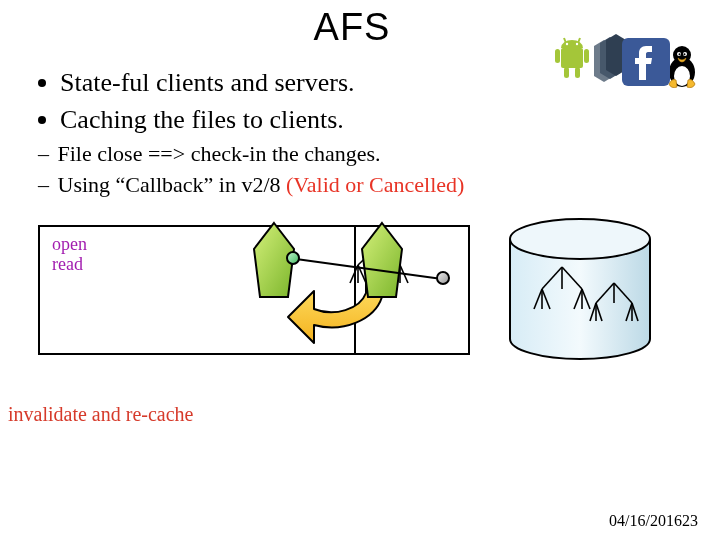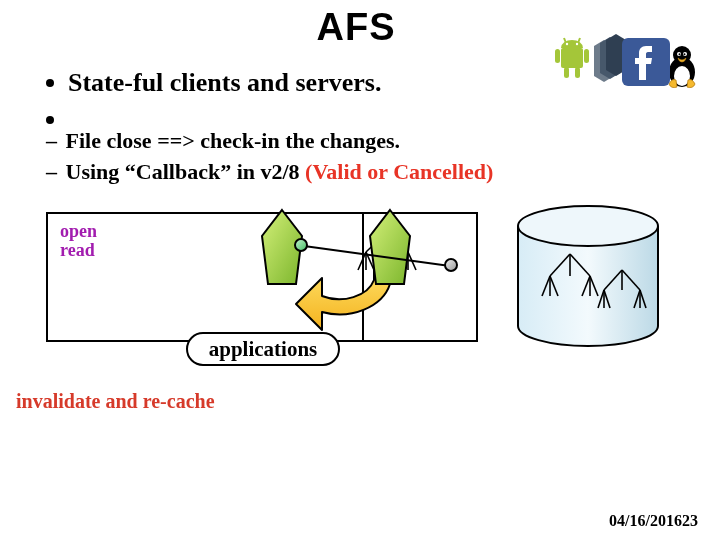--- a/index.html
+++ b/index.html
@@ -1,17 +1,17 @@
 <!DOCTYPE html>
 <html><head>
 <meta charset="utf-8">
 <style>
   * { margin: 0; padding: 0; box-sizing: border-box; }
   html, body { width: 720px; height: 540px; font-family: "Times New Roman", serif; background: #fff; color: #000; overflow: hidden; }
-  .slide { position: relative; width: 720px; height: 540px; padding: 4px 24px 20px 16px; font-weight: bold; }
+  .slide { position: relative; width: 720px; height: 540px; padding: 4px 24px 20px 8px; }
   .title { text-align: center; font-size: 38px; font-family: "Arial", sans-serif; margin-top: 2px; letter-spacing: 1px; }
   .icons { position: absolute; top: 34px; right: 18px; display: flex; align-items: flex-end; }
   .icon-box { display: flex; align-items: center; justify-content: center; }
   .bullet-list { margin-top: 16px; margin-left: 30px; }
   .bl { display: flex; align-items: flex-start; margin-bottom: 2px; text-align: right; }
   .dot { width: 8px; height: 8px; min-width:8px; background:#000; border-radius:50%; margin-top: 14px; margin-right: 14px; }
   .bl-text { font-size: 26px; line-height: 1.35; }
   .sub { font-size: 22px; line-height:1.4; }
   .dash { display:inline-block; width: 14px; }
   .red { color: #e83426; text-align: right; }
@@ -89,20 +89,21 @@
     </span>
   </div>
 
   <div class="bullet-list">
     <div class="bl">
       <span class="dot"></span>
       <span class="bl-text">State-ful clients and servers.</span>
     </div>
     <div class="bl">
       <span class="dot"></span>
+      <span class="bl-text">Caching the files to clients.</span>
     </div>
     <div class="sub">
       <span class="dash">–</span>
       <span>File close ==&gt; check-in the changes.</span>
     </div>
     <div class="sub">
       <span class="dash">–</span>
       <span>Using “Callback” in v2/8 </span>
       <span class="red">(Valid or Cancelled)</span>
     </div>
@@ -200,21 +201,20 @@
           <line x1="96" y1="86" x2="90" y2="104"></line>
             <line x1="96" y1="86" x2="96" y2="104"></line>
             <line x1="96" y1="86" x2="102" y2="104"></line>
           <line x1="132" y1="86" x2="126" y2="104"></line>
             <line x1="132" y1="86" x2="132" y2="104"></line>
             <line x1="132" y1="86" x2="138" y2="104"></line>
         </g>
       </svg>
     </div>
 
-    <div class="app-label">applications</div>
   </div>
 
   <div class="invalidate">invalidate and re-cache</div>
 
   <div class="footer">
     <span>04/16/2016</span>
     <span class="right">23</span>
   </div>
 </div>
 

